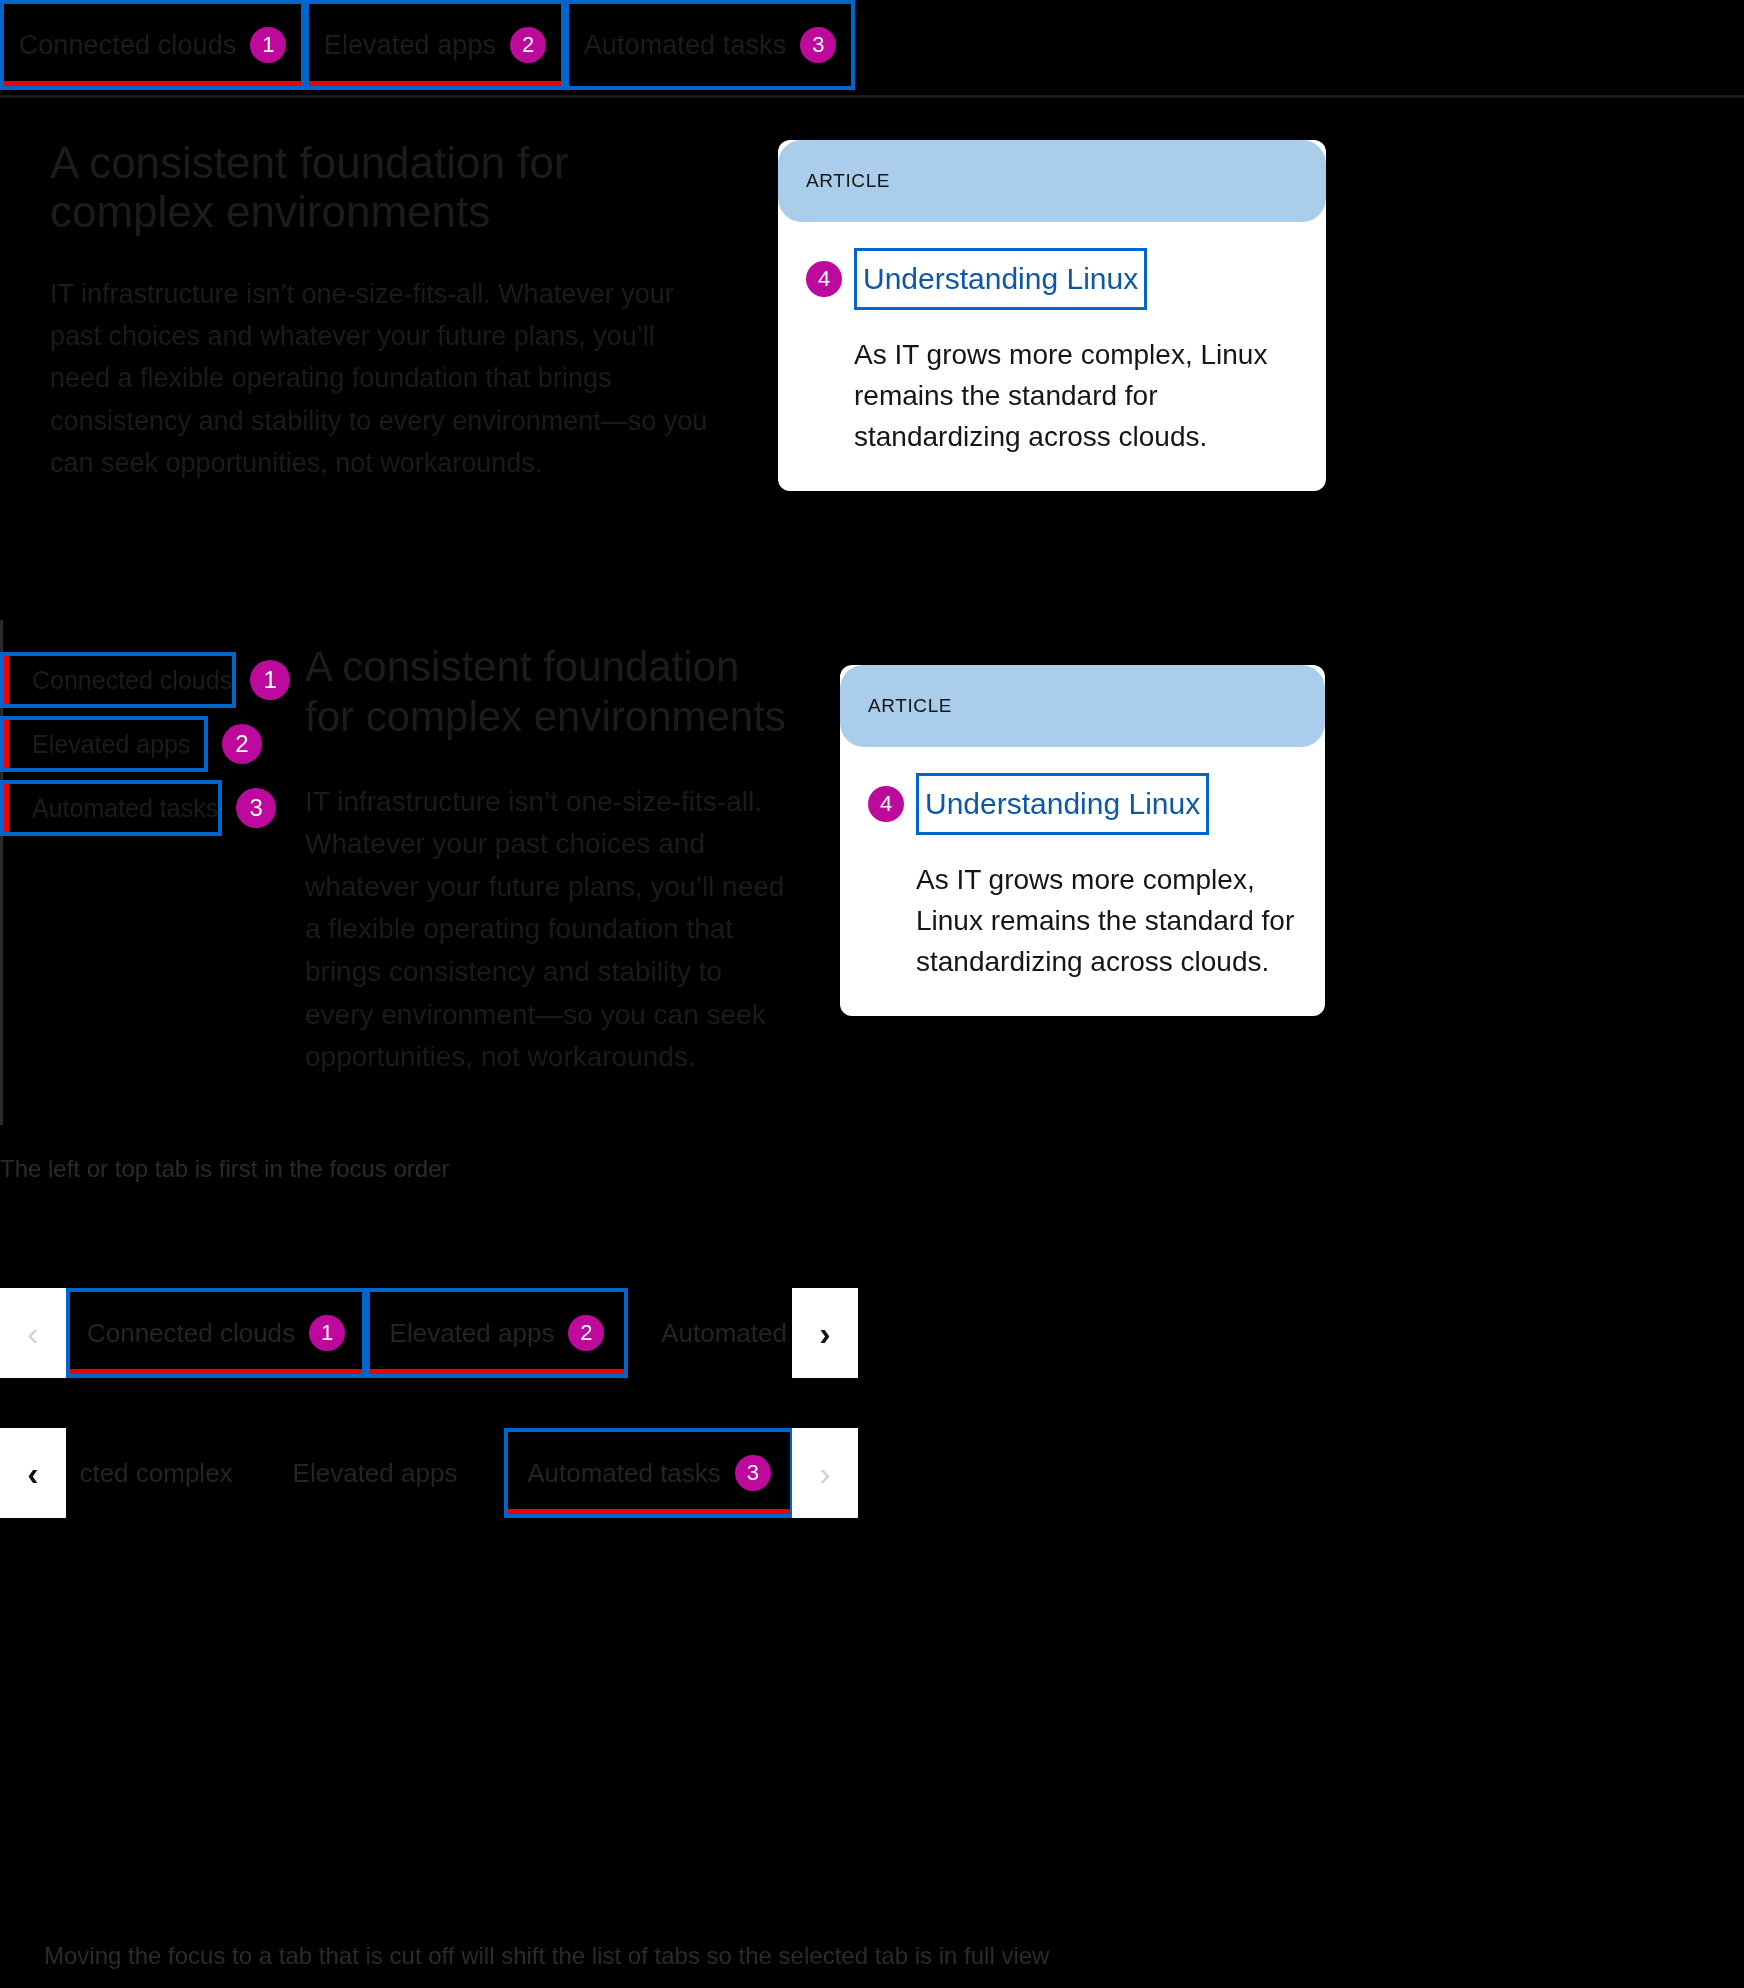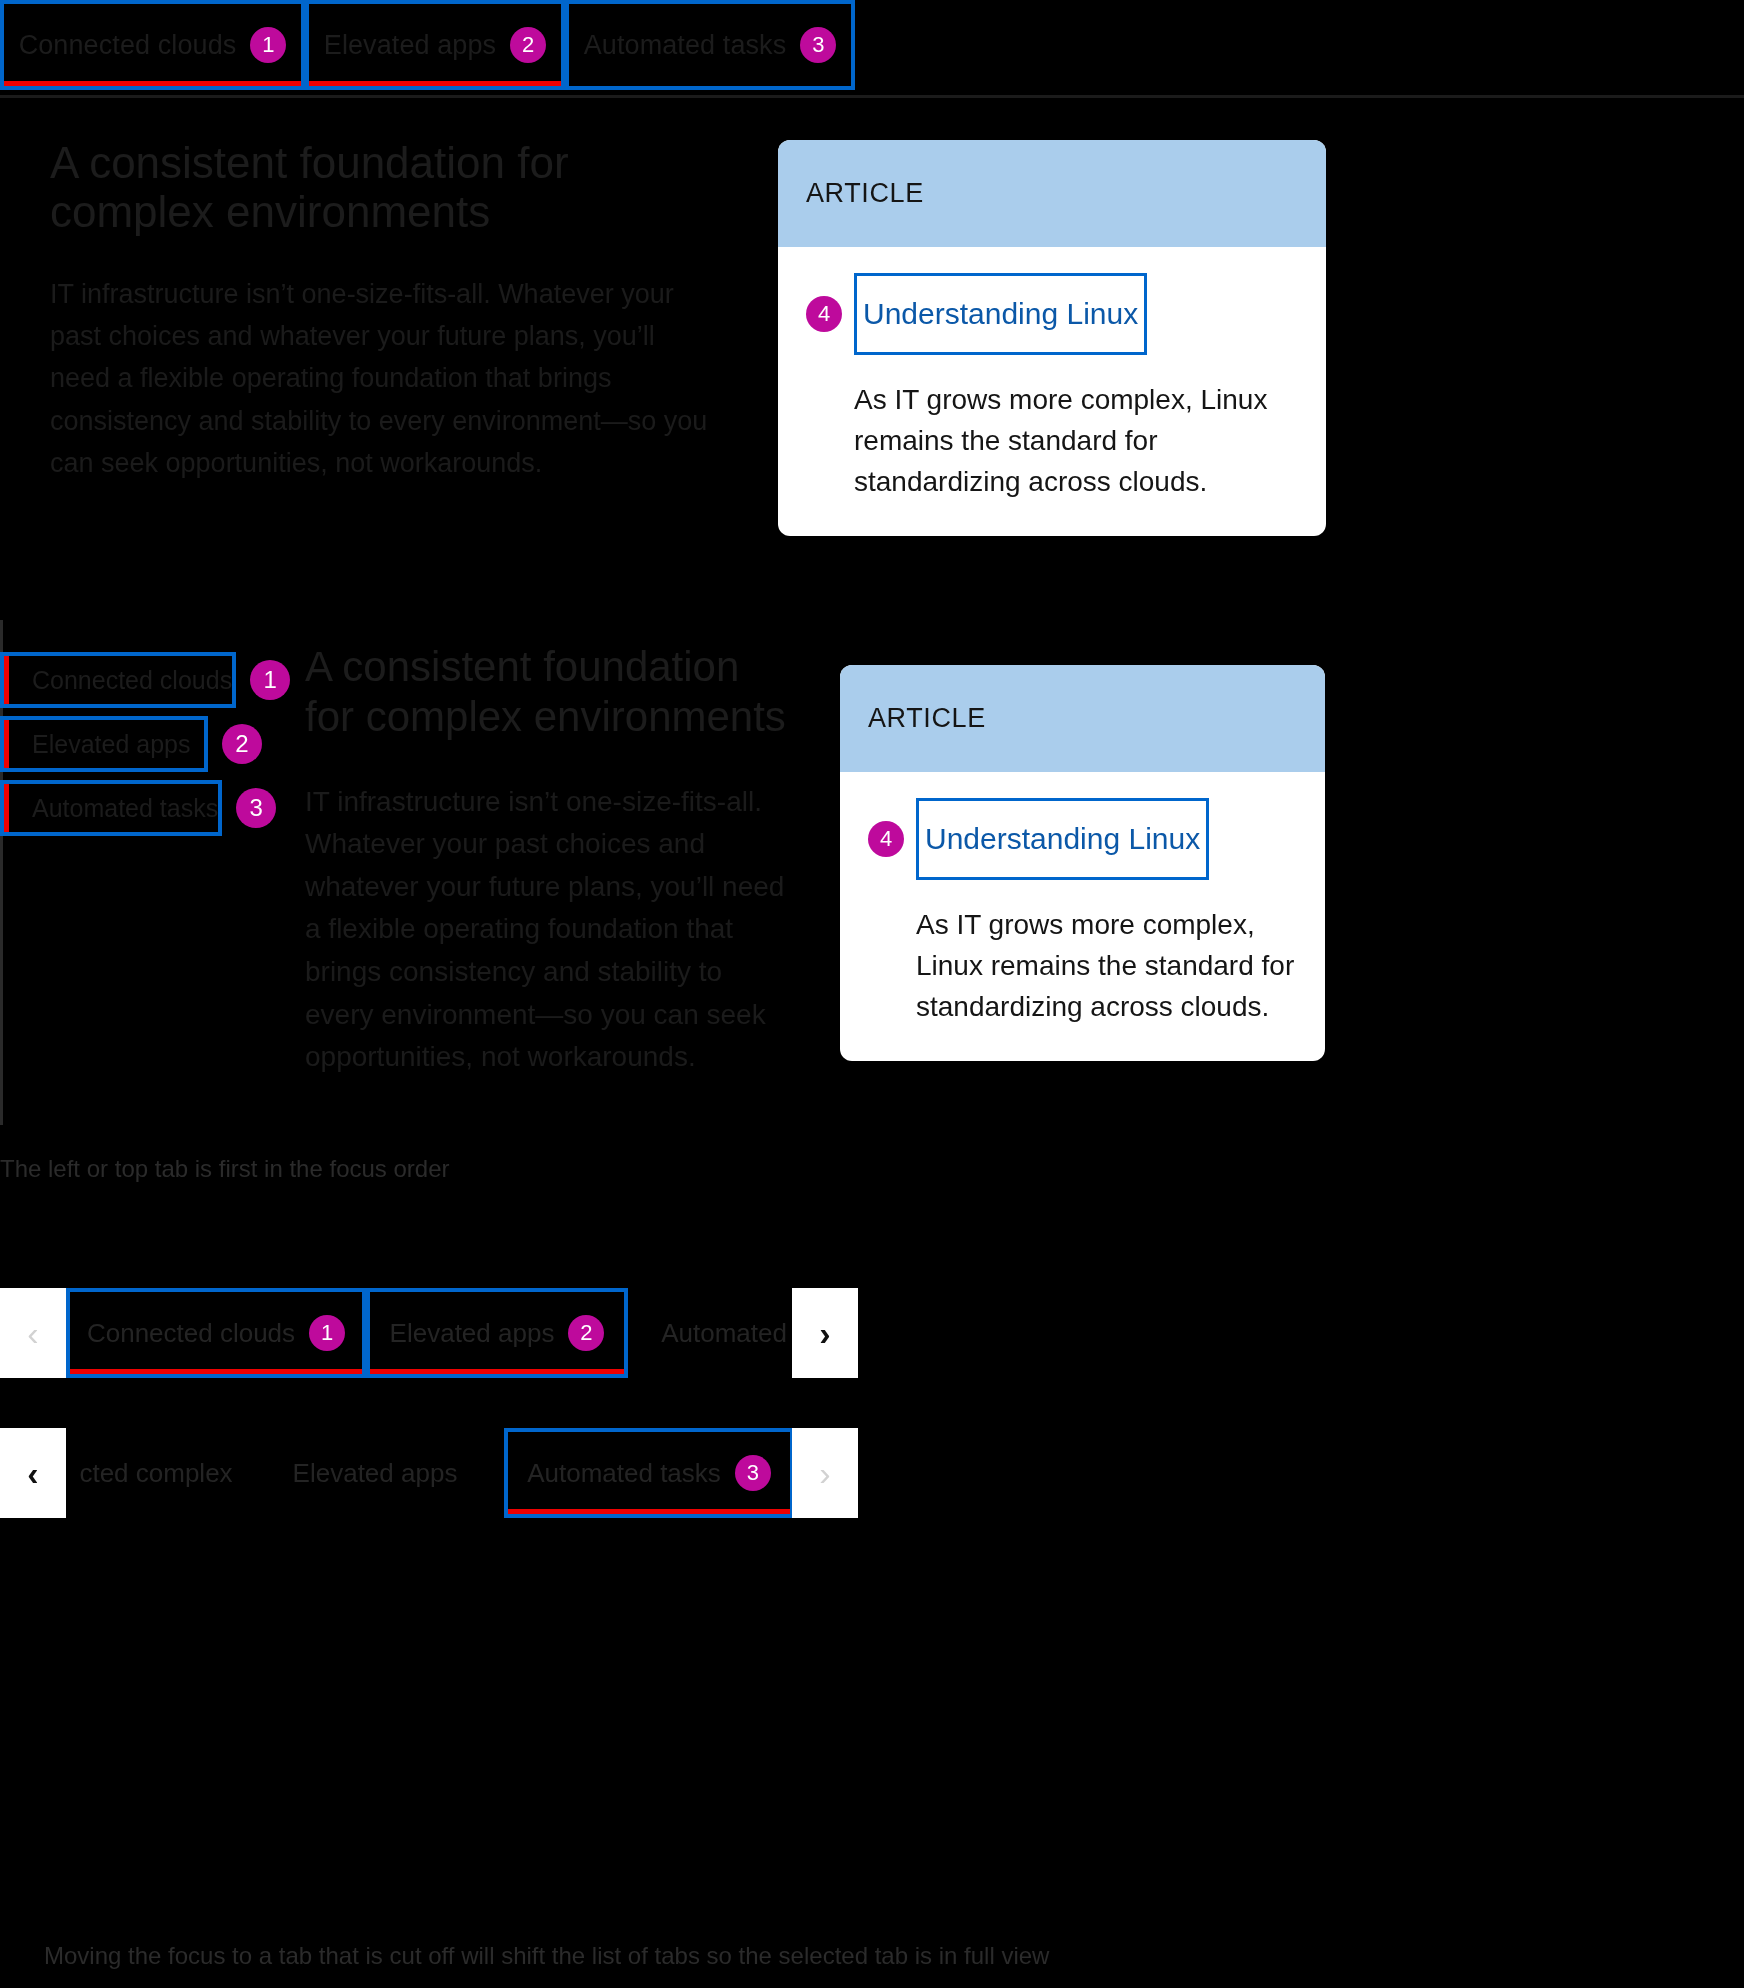--- a/index.html
+++ b/index.html
@@ -87,32 +87,33 @@
   .article-card {
     position: absolute;
     background: #ffffff;
     border-radius: 12px;
     overflow: hidden;
     box-shadow: 0 1px 4px rgba(0,0,0,.18);
   }
   .article-card-header {
     background: #AACDEC;
     color: #151515;
-    font-size: 27px;
+    font-size: 19px;
     letter-spacing: .6px;
-    padding: 38px 28px;
+    padding: 30px 28px;
+    border-radius: 24px;
   }
   .article-card-body { padding: 26px 28px 34px 28px; }
   .article-link-row { display: flex; align-items: center; gap: 12px; }
   .article-link {
     display: inline-block;
     color: #0B58A8;
     font-size: 30px;
     text-decoration: none;
-    padding: 21px 6px;
+    padding: 11px 6px;
     box-sizing: border-box;
     border: 3px solid #0066CC;
     white-space: nowrap;
   }
   .article-desc {
     margin: 24px 0 0 0;
     padding-left: 48px;
     font-size: 28px;
     line-height: 1.47;
     color: #151515;

